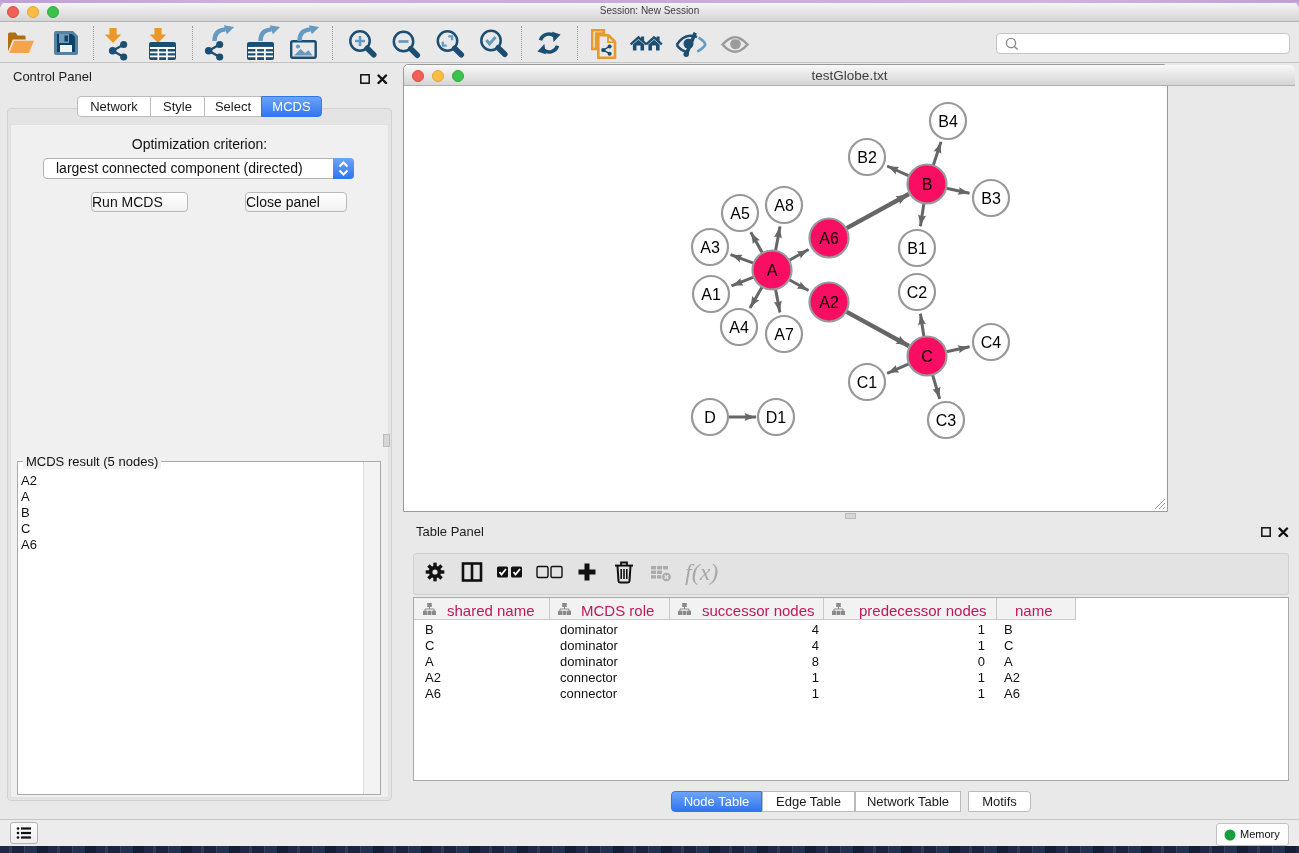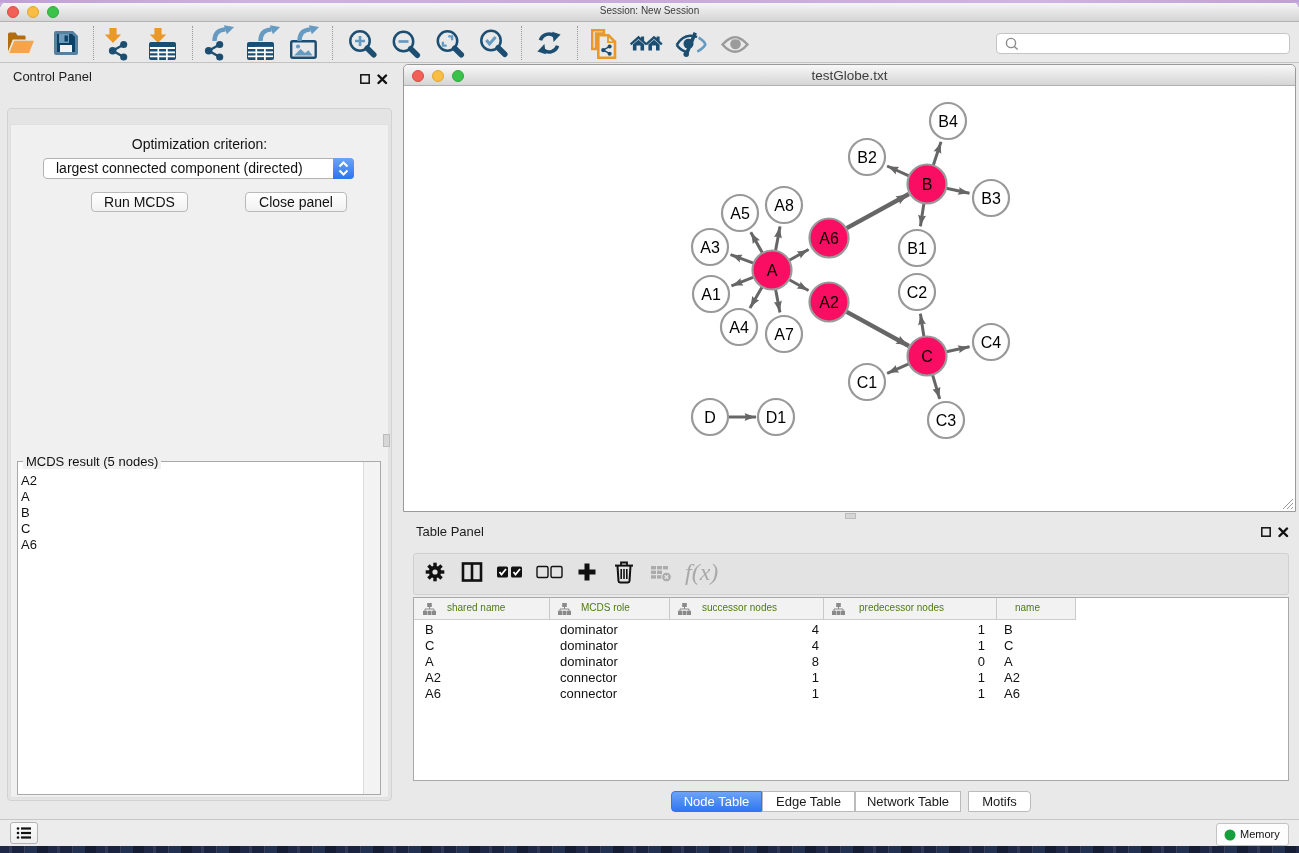--- a/index.html
+++ b/index.html
@@ -35,47 +35,47 @@
   font-size:13px; color:#1a1a1a; text-align:center; line-height:19px; }
 .tab.sel { background:linear-gradient(#6da4f7,#3076f1); color:#fff; border-color:#3076f1; }
 #opt-label { left:10px; top:136px; width:379px; text-align:center; font-size:14px; color:#111; }
 #dropdown { left:43px; top:158px; width:311px; height:21px; background:#fff;
   border:1px solid #b2b2b2; border-radius:4px; font-size:14px; color:#111; line-height:19px;
   padding-left:12px; }
 #dd-btn { left:333px; top:158px; width:21px; height:21px; border-radius:0 4px 4px 0;
   background:linear-gradient(#6da4f7,#2e74f0); }
 .btn { position:absolute; height:20px; background:linear-gradient(#ffffff,#f1f1f1);
   border:1px solid #b9b9b9; border-radius:4px; font-size:14px; color:#111;
-  text-align:center; line-height:18px; }
+  text-align:left; line-height:18px; }
 #mcds-box { left:17px; top:461px; width:364px; height:334px; background:#fff;
   border:1px solid #a9a9a9; }
 #mcds-label { left:23px; top:454px; font-size:13px; color:#111; background:#f0f0f0;
   padding:0 3px; }
 #mcds-scroll { left:363px; top:462px; width:17px; height:332px; background:#f3f3f3;
   border-left:1px solid #dcdcdc; }
 #mcds-list { left:21px; top:473px; font-size:13px; color:#111; line-height:16px; }
 
-#netwin { left:403px; top:64px; width:893px; height:448px; background:#fff;
+#netwin { left:403px; top:64px; width:765px; height:448px; background:#fff;
   border:1px solid #9a9a9a; border-radius:5px 5px 0 0; }
 #net-titlebar { left:0; top:0; width:891px; height:21px;
   background:linear-gradient(#f8f8f8,#d5d5d5); border-bottom:1px solid #b0b0b0;
   border-radius:5px 5px 0 0; }
 #net-title { width:891px; text-align:center; top:2.5px; font-size:13.5px; color:#3c3c3c; }
 #graph text { font-size:16px; fill:#000; }
 #graph .en { stroke:#666; stroke-width:3; }
 #graph .et { stroke:#666; stroke-width:4.4; }
 
 #tp-title { left:416px; top:524px; font-size:13px; color:#1c1c1c; }
 #tp-toolbar { left:413px; top:553px; width:876px; height:42px; background:#e3e3e3;
   border:1px solid #d0d0d0; border-radius:3px; }
 #tbl { left:413px; top:597px; width:876px; height:184px; background:#fff;
   border:1px solid #a9a9a9; }
 #tbl-header { left:0px; top:0px; width:662px; height:22px; background:#f2f2f2;
   border-bottom:1px solid #cdcdcd; }
-.th { position:absolute; top:4px; font-size:10px; color:#4d7c0f; }
+.th { position:absolute; top:4px; font-size:15px; color:#be185d; }
 .colsep { position:absolute; top:0; width:0; height:22px; border-left:1px solid #c9c9c9; }
 .td { position:absolute; font-size:13px; color:#111; height:16px; line-height:16px; }
 
 #btabs { left:671px; top:791px; height:21px; }
 
 #statusbar { left:0; top:819px; width:1299px; height:27px; background:#ececec;
   border-top:1px solid #c6c6c6; }
 #sb-btn { left:10px; top:822px; width:28px; height:22px; background:linear-gradient(#fbfbfb,#eee);
   border:1px solid #b3b3b3; border-radius:3px; }
 #memory { left:1216px; top:823px; width:73px; height:23px; background:#fdfdfd;
@@ -251,20 +251,26 @@
     </div>
   </div>
 
   <div id="cp-title" class="abs">Control Panel</div>
   <svg class="abs" style="left:360px;top:74px" width="28" height="11" viewBox="0 0 28 11">
     <rect x="0.8" y="0.8" width="8.4" height="8.4" fill="none" stroke="#111" stroke-width="1.5"></rect>
     <path d="M18.5 1.5 L26 9 M26 1.5 L18.5 9" stroke="#111" stroke-width="2.4" stroke-linecap="round"></path>
   </svg>
   <div id="cp-panel" class="abs"></div>
   <div id="cp-inner" class="abs"></div>
+  <div id="tabs" class="abs">
+    <div class="tab" style="left:0; width:74px; border-radius:4px 0 0 4px;">Network</div>
+    <div class="tab" style="left:73px; width:55px;">Style</div>
+    <div class="tab" style="left:127px; width:58px;">Select</div>
+    <div class="tab sel" style="left:184px; width:61px; border-radius:0 4px 4px 0;">MCDS</div>
+  </div>
   <div id="dropdown" class="abs">largest connected component (directed)</div>
   <div id="opt-label" class="abs">Optimization criterion:</div>
   <div id="dd-btn" class="abs">
     <svg width="21" height="21" viewBox="0 0 21 21">
       <path d="M6.5 8.5 L10.5 4.5 L14.5 8.5" fill="none" stroke="#fff" stroke-width="2"></path>
       <path d="M6.5 12.5 L10.5 16.5 L14.5 12.5" fill="none" stroke="#fff" stroke-width="2"></path>
     </svg>
   </div>
   <div class="btn abs" style="left:91px; top:192px; width:97px;">Run MCDS</div>
   <div class="btn abs" style="left:202px; top:192px; width:102px;margin-left:43px;">Close panel</div>

